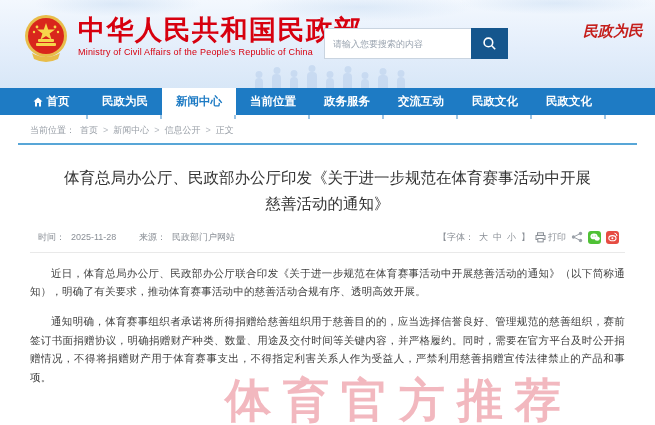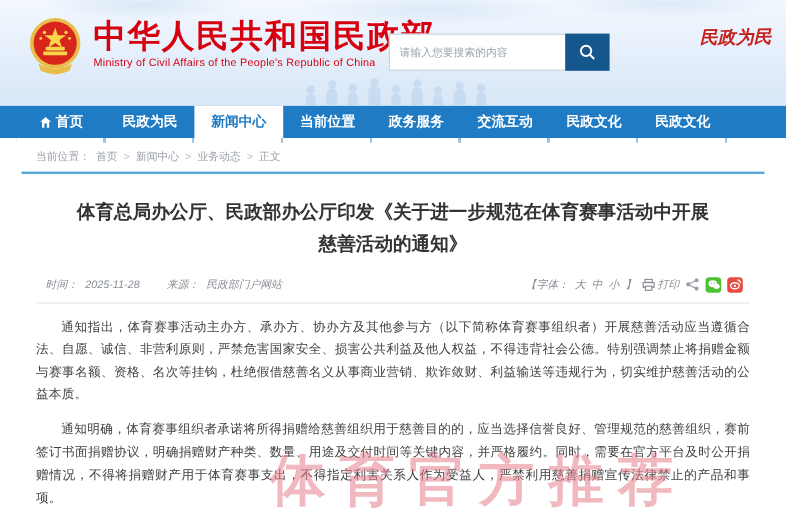--- a/index.html
+++ b/index.html
@@ -43,24 +43,24 @@
 
   
   .breadcrumb { height:22px; display:flex; align-items:center; padding-left:30px;
     font-size:9px; color:#9aa0a8; gap:5px; }
   .breadcrumb a { color:#9aa0a8; text-decoration:none; cursor:pointer; }
   .breadcrumb .sep { color:#b5bac0; }
   .blue-rule { height:2px; background:#58a6d7; margin:2px 18px 0 18px; }
 
   
   .article { position:relative; padding:0 30px; }
-  .art-title { margin-top:20px; text-align:center; font-size:15.5px; font-weight:bold;
+  .art-title { margin-top:20px; text-align:center; font-size:15.5px; font-weight:normal;
     color:#333; line-height:1.7; padding:0 28px; }
   .meta-row { margin-top:13px; display:flex; justify-content:space-between; align-items:center;
-    font-size:9px; color:#8a8f96; padding:0 6px 0 8px;font-style:italic; }
+    font-size:9px; color:#8a8f96; padding:0 6px 0 8px; }
   .meta-left span { margin-right:6px; }
   .meta-right { display:flex; align-items:flex-start; gap:5px; color:#8a8f96; }
   .meta-right .fz { cursor:pointer; }
   .tool { display:flex; align-items:center; gap:2px; cursor:pointer; }
   .badge { width:13px; height:13px; border-radius:3px; display:inline-flex;
     align-items:center; justify-content:center; cursor:pointer; }
   .badge.wechat { background:#4fc135; }
   .badge.weibo { background:#e64c42; }
   .meta-divider { border-bottom:1px solid #e9e9e9; margin-top:8px; }
   .body-text p { font-size:10.5px; color:#3f3f3f; line-height:1.78; text-align:justify;
@@ -139,21 +139,21 @@
     <a>民政文化</a>
   </div>
   <div class="nav-ticks"></div>
 
   <div class="breadcrumb">
     <span>当前位置：</span>
     <a>首页</a>
     <span class="sep">&gt;</span>
     <a>新闻中心</a>
     <span class="sep">&gt;</span>
-    <a>业务动态</a>
+    <a>信息公开</a>
     <span class="sep">&gt;</span>
     <span>正文</span>
   </div>
   <div class="blue-rule"></div>
 
   <div class="article">
     <h1 class="art-title">体育总局办公厅、民政部办公厅印发《关于进一步规范在体育赛事活动中开展慈善活动的通知》</h1>
 
     <div class="meta-row">
       <div class="meta-left">
@@ -194,20 +194,20 @@
             <ellipse cx="4.4" cy="6.2" rx="3.6" ry="2.6" fill="none" stroke="#fff" stroke-width="1.1"></ellipse>
             <circle cx="4.4" cy="6.2" r="1" fill="#fff"></circle>
             <path d="M6.5 1.2 Q9 1.4 9 4" fill="none" stroke="#fff" stroke-width="1"></path>
           </svg>
         </span>
       </div>
     </div>
     <div class="meta-divider"></div>
 
     <div class="body-text">
-      <p>通知指出，体育赛事活动主办方、承办方、协办方及其他参与方（以下简称体育赛事组织者）开展慈善活动应当遵循合法、自愿、诚信、非营利原则，严禁危害国家安全、损害公共利益及他人权益，不得违背社会公德。特别强调禁止将捐赠金额与赛事名额、资格、名次等挂钩，杜绝假借慈善名义从事商业营销、欺诈敛财、利益输送等违规行为，切实维护慈善活动的公益本质。</p>
+      <p>近日，体育总局办公厅、民政部办公厅联合印发《关于进一步规范在体育赛事活动中开展慈善活动的通知》（以下简称通知），明确了有关要求，推动体育赛事活动中的慈善活动合规有序、透明高效开展。</p>
       <p>通知明确，体育赛事组织者承诺将所得捐赠给慈善组织用于慈善目的的，应当选择信誉良好、管理规范的慈善组织，赛前签订书面捐赠协议，明确捐赠财产种类、数量、用途及交付时间等关键内容，并严格履约。同时，需要在官方平台及时公开捐赠情况，不得将捐赠财产用于体育赛事支出，不得指定利害关系人作为受益人，严禁利用慈善捐赠宣传法律禁止的产品和事项。</p>
 
     </div>
   </div>
 
   <div class="watermark">体育官方推荐</div>
 </div>
 
 </body></html>

